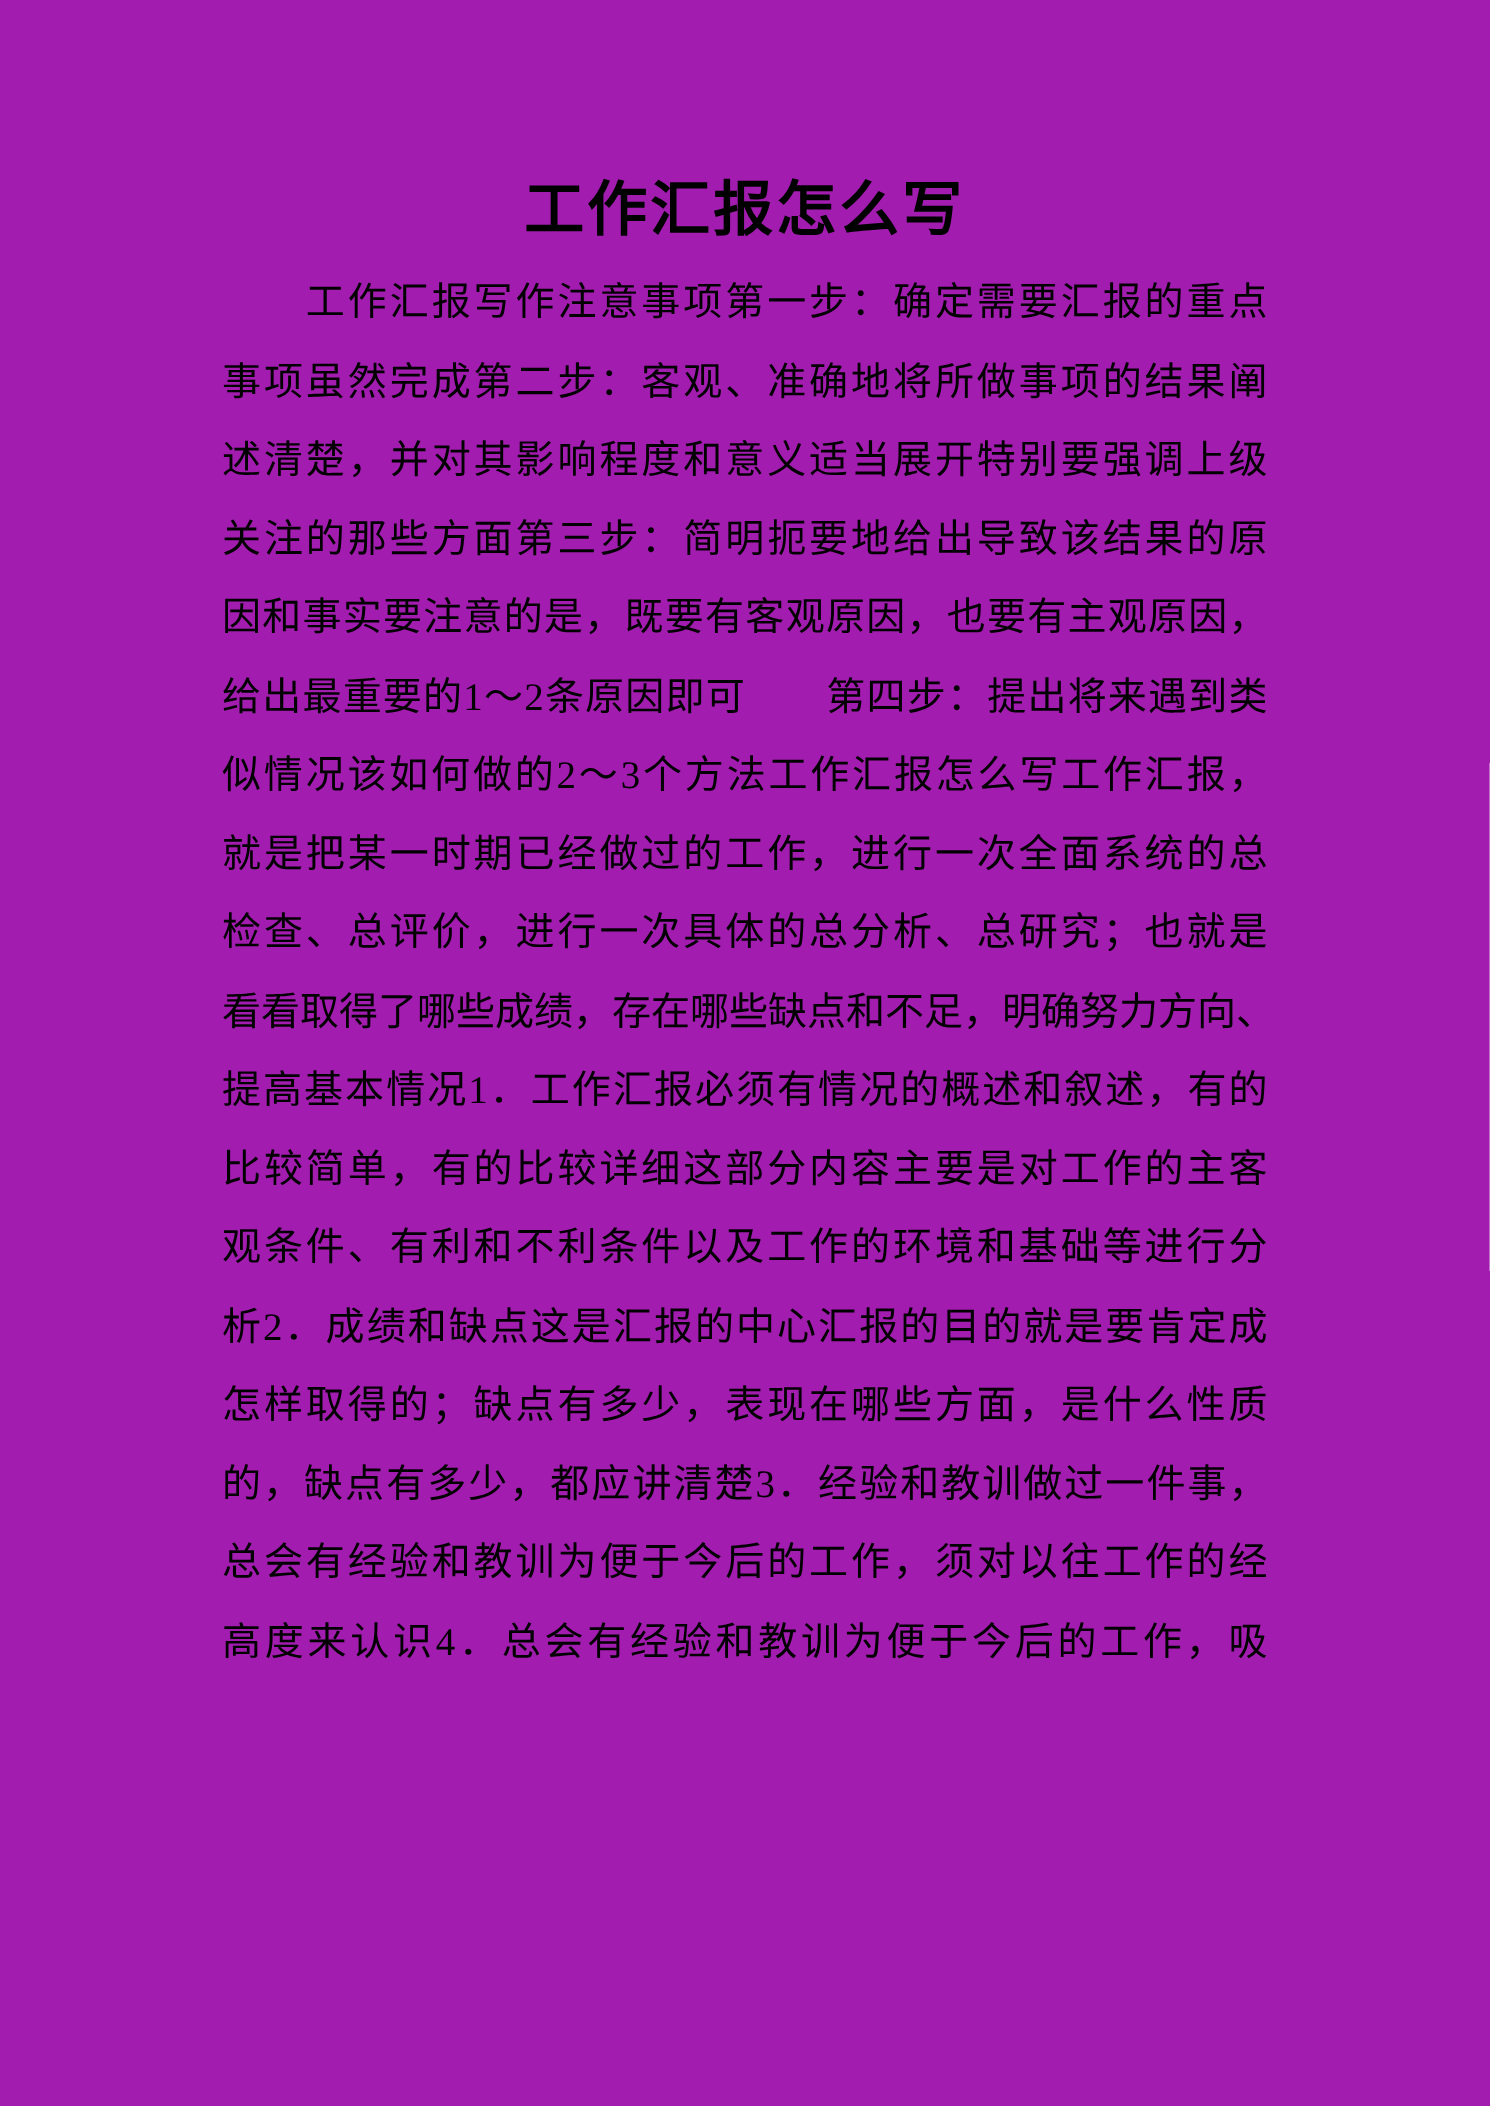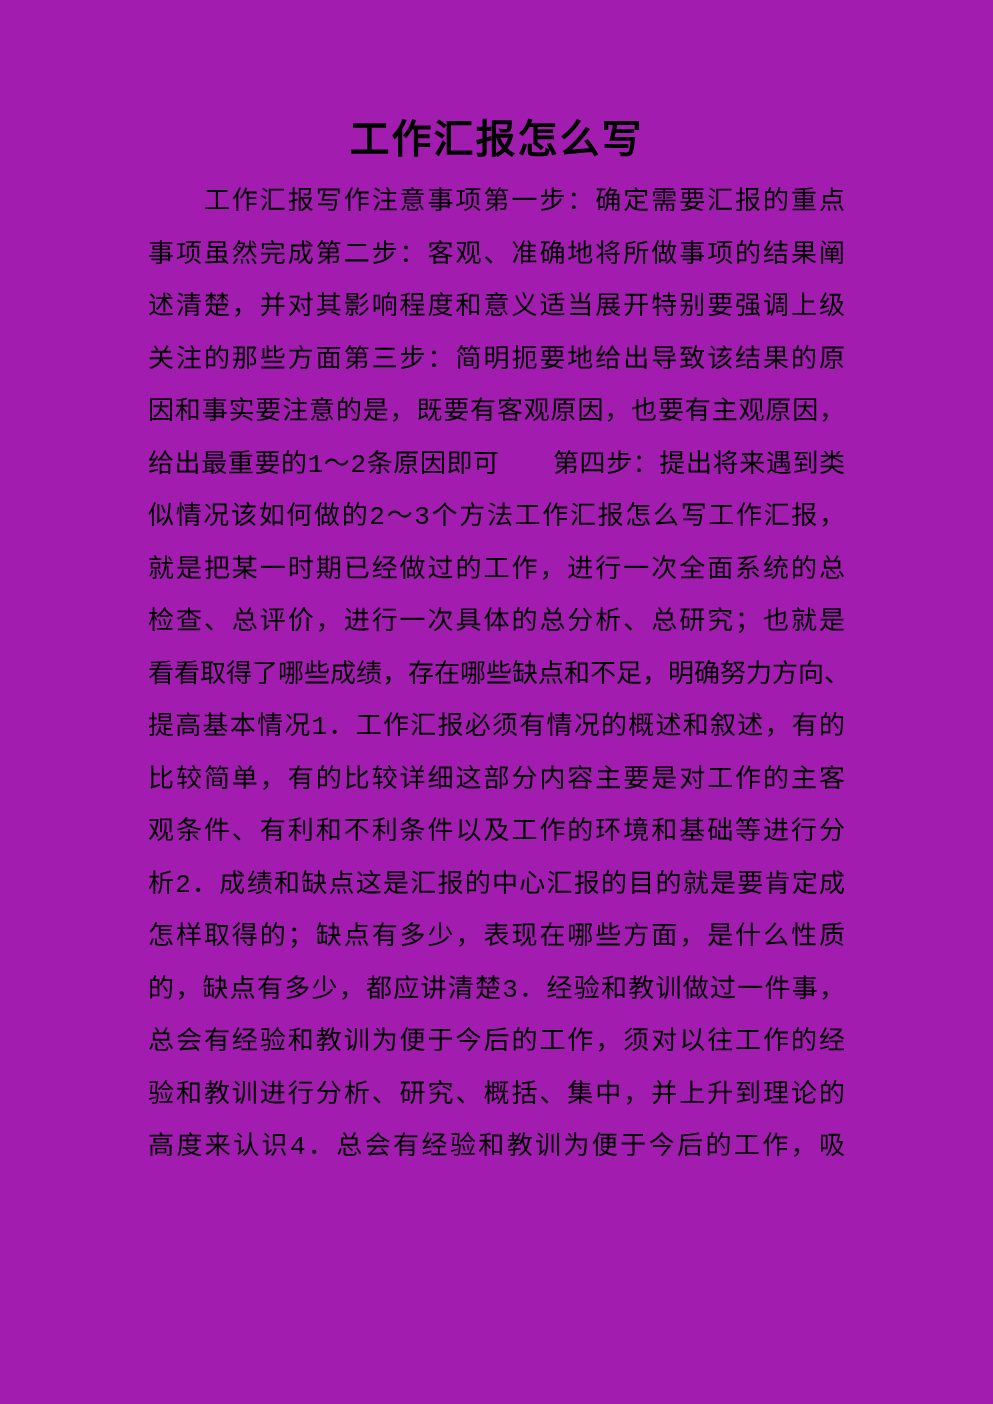--- a/index.html
+++ b/index.html
@@ -36,21 +36,20 @@
   }
   .line {
     font-size: 26px;
     line-height: 52.5px;
     height: 52.5px;
     text-align: justify;
     text-align-last: justify;
     text-justify: inter-character;
     white-space: nowrap;
     overflow: visible;
-    font-family: Liberation Mono, monospace;
   }
 </style>
 </head>
 <body>
 
 <div class="page">
   <h1 class="doc-title">工作汇报怎么写</h1>
   <div class="doc-body" id="doc-body">
       <div class="line">　　工作汇报写作注意事项第一步：确定需要汇报的重点</div>
       <div class="line">事项虽然完成第二步：客观、准确地将所做事项的结果阐</div>
@@ -62,16 +61,15 @@
       <div class="line">就是把某一时期已经做过的工作，进行一次全面系统的总</div>
       <div class="line">检查、总评价，进行一次具体的总分析、总研究；也就是</div>
       <div class="line">看看取得了哪些成绩，存在哪些缺点和不足，明确努力方向、</div>
       <div class="line">提高基本情况1．工作汇报必须有情况的概述和叙述，有的</div>
       <div class="line">比较简单，有的比较详细这部分内容主要是对工作的主客</div>
       <div class="line">观条件、有利和不利条件以及工作的环境和基础等进行分</div>
       <div class="line">析2．成绩和缺点这是汇报的中心汇报的目的就是要肯定成</div>
       <div class="line">怎样取得的；缺点有多少，表现在哪些方面，是什么性质</div>
       <div class="line">的，缺点有多少，都应讲清楚3．经验和教训做过一件事，</div>
       <div class="line">总会有经验和教训为便于今后的工作，须对以往工作的经</div>
-      <div class="line">验和教训进行分析、研究、概括、集中，并上升到理论的</div>
       <div class="line">高度来认识4．总会有经验和教训为便于今后的工作，吸</div>
     </div>
 </div>
 
 </body></html>

